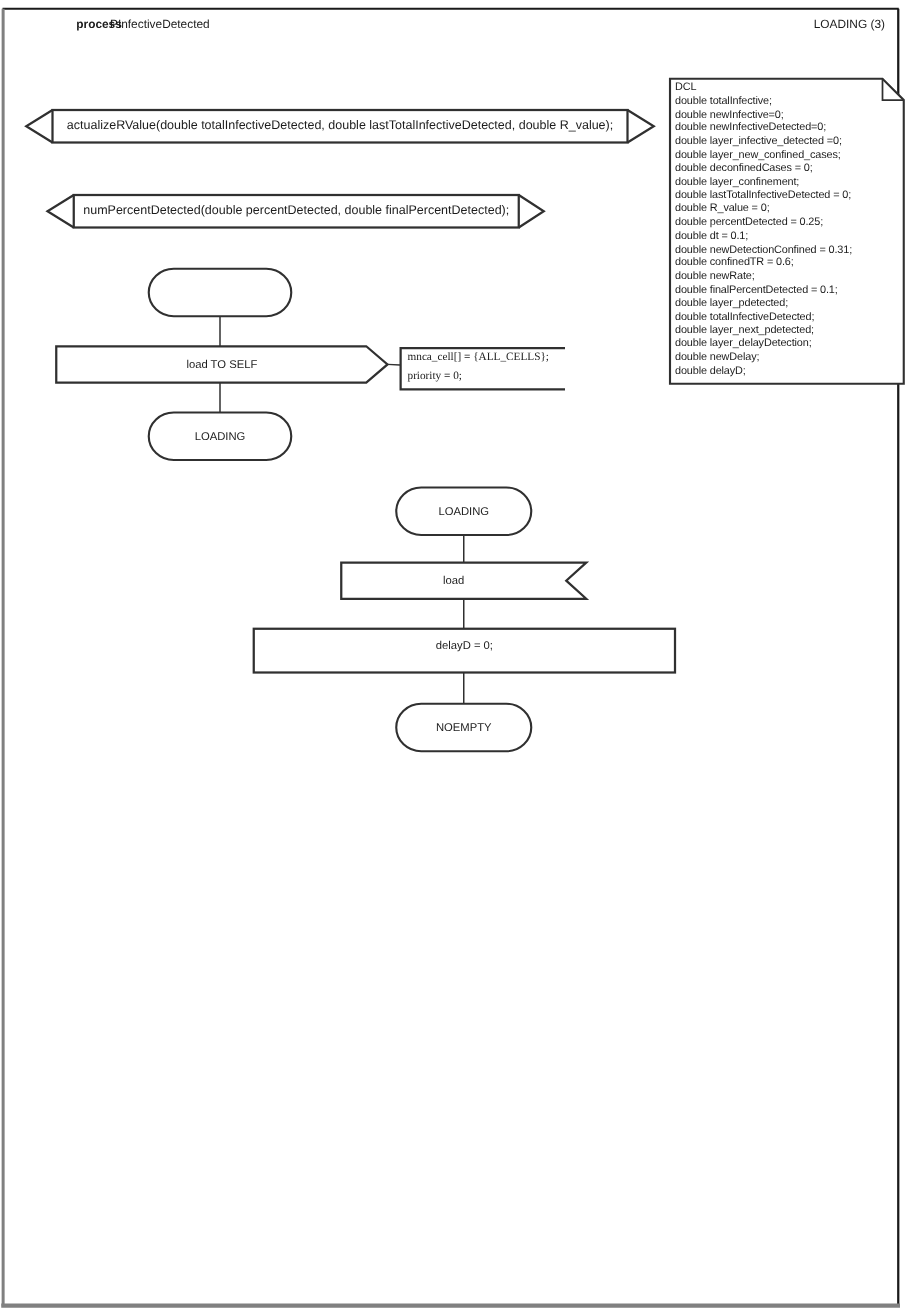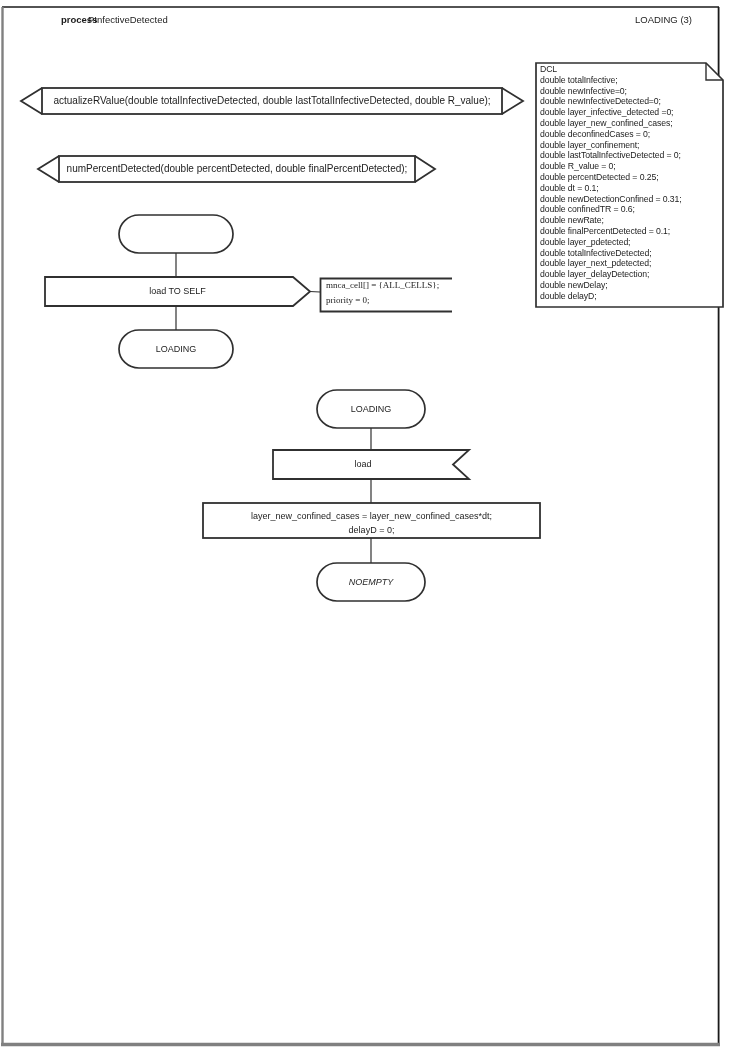--- a/index.html
+++ b/index.html
@@ -84,39 +84,38 @@
     <path d="M337,563 H405 A20,19 0 0 1 405,601 H337 A20,19 0 0 1 337,563 Z" fill="#ffffff" stroke="#303030" stroke-width="1.7"></path>
 
     <g>
       <path d="M536,63 H706 L723,80 V307 H536 Z" fill="#ffffff" stroke="#303030" stroke-width="1.7"></path>
       <path d="M706,63 V80 H723" fill="none" stroke="#303030" stroke-width="1.4"></path>
     </g>
   </svg>
 
   <div class="hdr bold" style="left:25px;">process</div>
   <div class="hdr" style="left:88px;">PInfectiveDetected</div>
-  <div class="hdr" style="right:39px;">LOADING (3)</div>
+  <div class="hdr" style="right:23px;">LOADING (3)</div>
 
   <div class="lbl small" style="left:42px;top:95px;width:460px;">actualizeRValue(double totalInfectiveDetected, double lastTotalInfectiveDetected, double R_value);</div>
   <div class="lbl" style="left:45px;top:285px;width:265px;">load TO SELF</div>
 
   <div class="lbl small" style="left:59px;top:163px;width:356px;">numPercentDetected(double percentDetected, double finalPercentDetected);</div>
   <div class="lbl left" style="left:326px;top:278px;">
     <div class="comment-line">mnca_cell[] = {ALL_CELLS};</div>
     <div class="comment-line">priority = 0;</div>
   </div>
 
   <div class="lbl" style="left:119px;top:343px;width:114px;">LOADING</div>
   <div class="lbl" style="left:317px;top:403px;width:108px;">LOADING</div>
   <div class="lbl" style="left:273px;top:458px;width:180px;">load</div>
   <div class="lbl" style="left:203px;top:509px;width:337px;">
-    <div class="task-line">layer_new_confined_cases = layer_new_confined_cases*dt;</div>
     <div class="task-line">delayD = 0;</div>
   </div>
-  <div class="lbl" style="left:317px;top:576px;width:108px;font-style:italic;">NOEMPTY</div>
+  <div class="lbl" style="left:317px;top:576px;width:108px;">NOEMPTY</div>
 
   <div id="dcl-block">
       <div class="dcl-line">DCL</div>
       <div class="dcl-line">double totalInfective;</div>
       <div class="dcl-line">double newInfective=0;</div>
       <div class="dcl-line">double newInfectiveDetected=0;</div>
       <div class="dcl-line">double layer_infective_detected =0;</div>
       <div class="dcl-line">double layer_new_confined_cases;</div>
       <div class="dcl-line">double deconfinedCases = 0;</div>
       <div class="dcl-line">double layer_confinement;</div>

